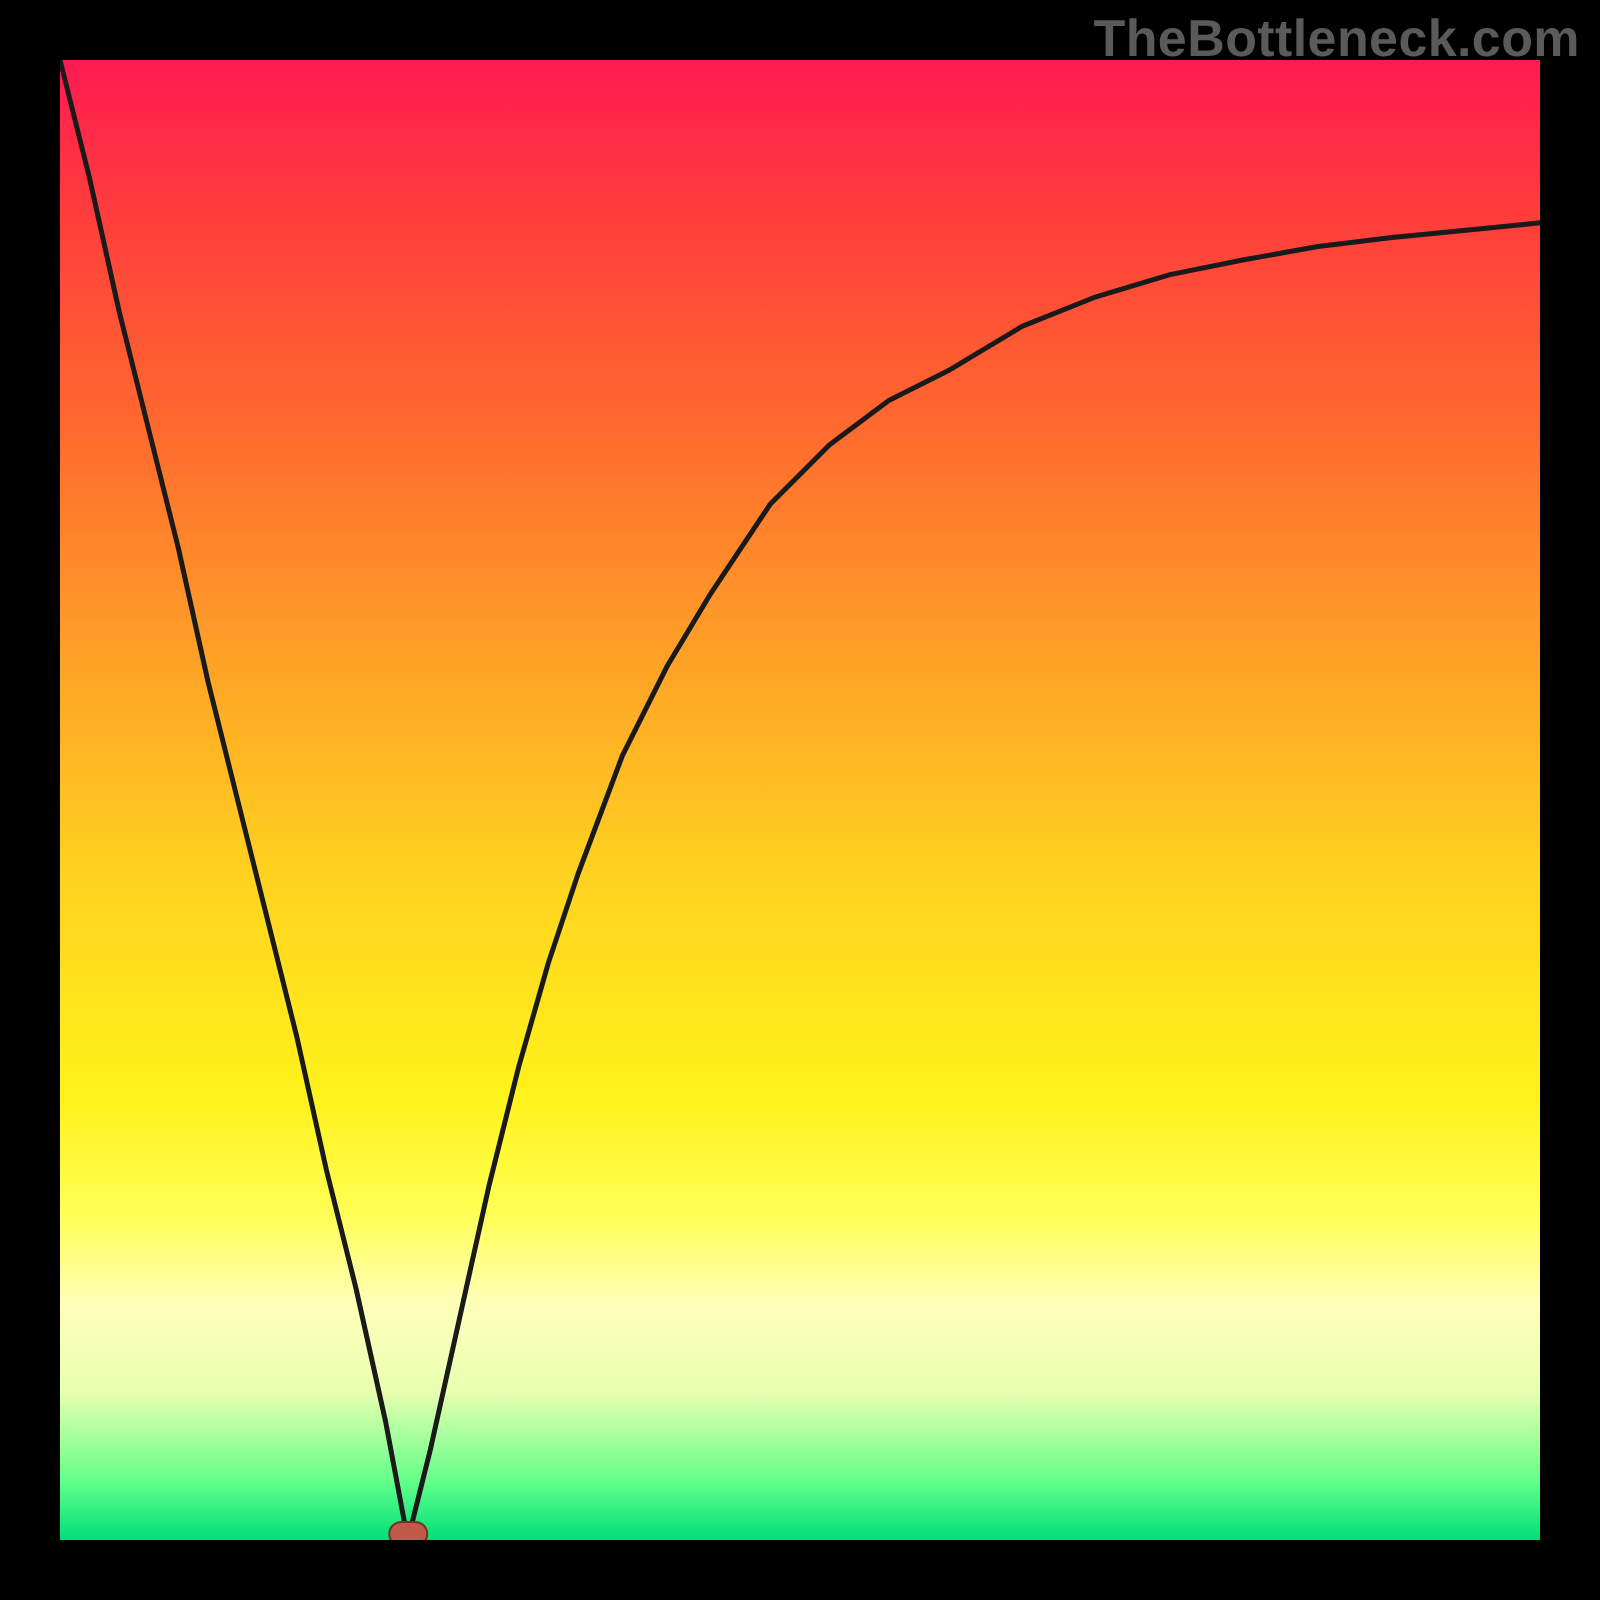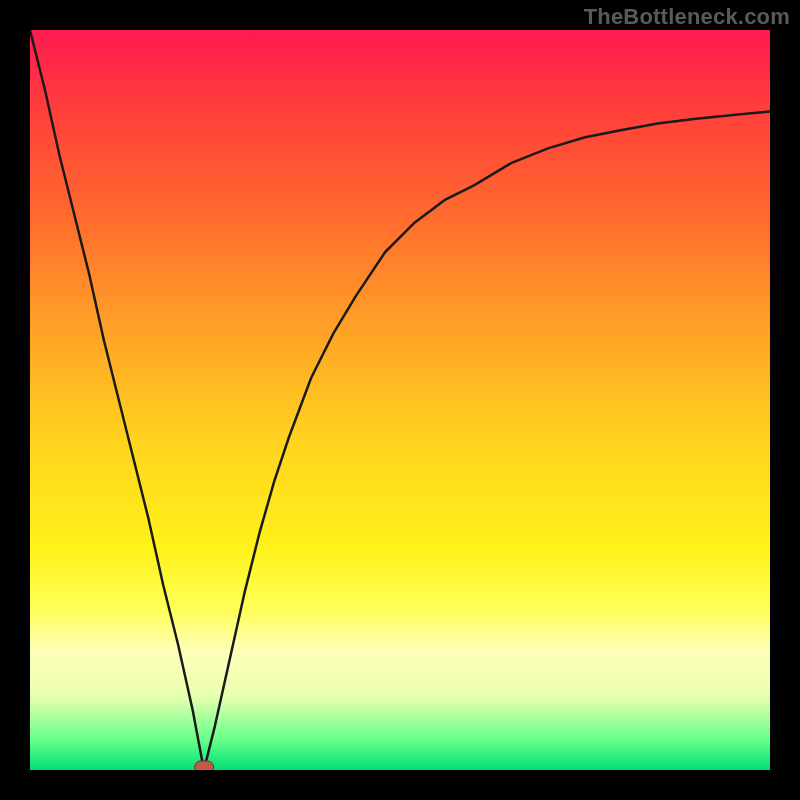--- a/index.html
+++ b/index.html
@@ -39,21 +39,21 @@
   .marker {
     position: absolute;
     border-radius: 9px;
     transform: translate(-50%, -50%);
   }
   .watermark {
     position: absolute;
     top: 4px;
     right: 10px;
     font-family: Arial, Helvetica, sans-serif;
-    font-size: 22px;
+    font-size: 26px;
     font-weight: 600;
     color: #5a5a5a;
     letter-spacing: 0.2px;
   }
 </style>
 </head>
 <body>
 
 <div class="frame">
   <div class="watermark">TheBottleneck.com</div>

